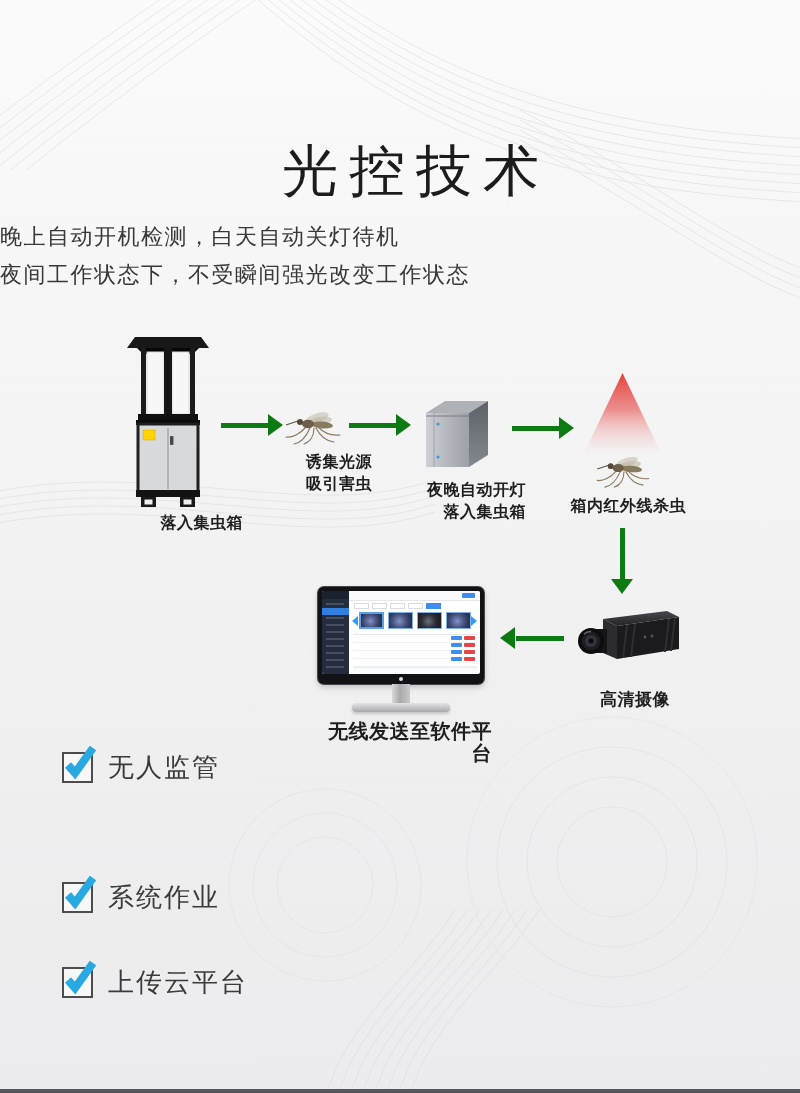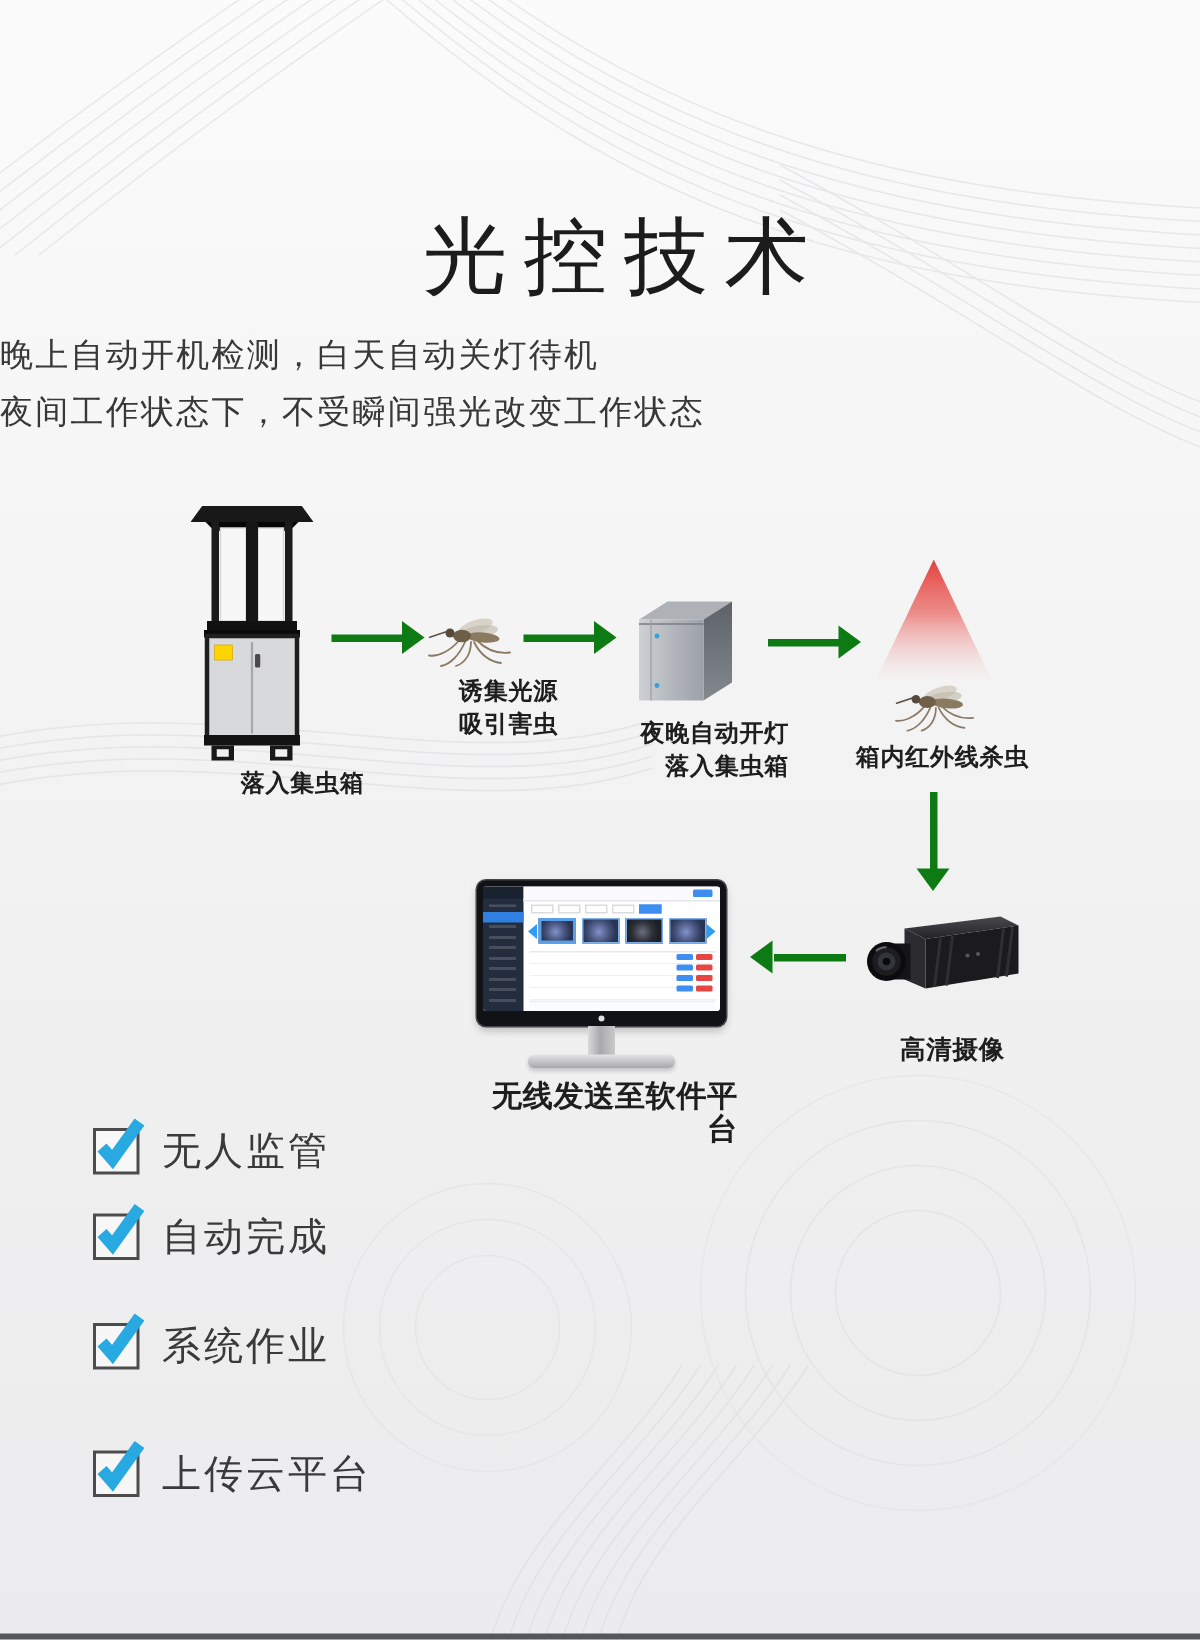--- a/index.html
+++ b/index.html
@@ -389,28 +389,20 @@
   <div class="flabel l-step6">无线发送至软件平台</div>
 
   <div class="check-item ci1">
     <span class="ckbox">
       <svg width="34" height="34">
           <polyline points="5,19 12,27 30,2" fill="none" stroke="#29a9e1" stroke-width="8"></polyline>
         </svg>
     </span>
     <span class="check-label">无人监管</span>
   </div>
-  <div class="check-item ci2">
-    <span class="ckbox">
-      <svg width="34" height="34">
-          <polyline points="5,19 12,27 30,2" fill="none" stroke="#29a9e1" stroke-width="8"></polyline>
-        </svg>
-    </span>
-    <span class="check-label">自动完成</span>
-  </div>
   <div class="check-item ci3">
     <span class="ckbox">
       <svg width="34" height="34">
           <polyline points="5,19 12,27 30,2" fill="none" stroke="#29a9e1" stroke-width="8"></polyline>
         </svg>
     </span>
     <span class="check-label">系统作业</span>
   </div>
   <div class="check-item ci4">
     <span class="ckbox">

